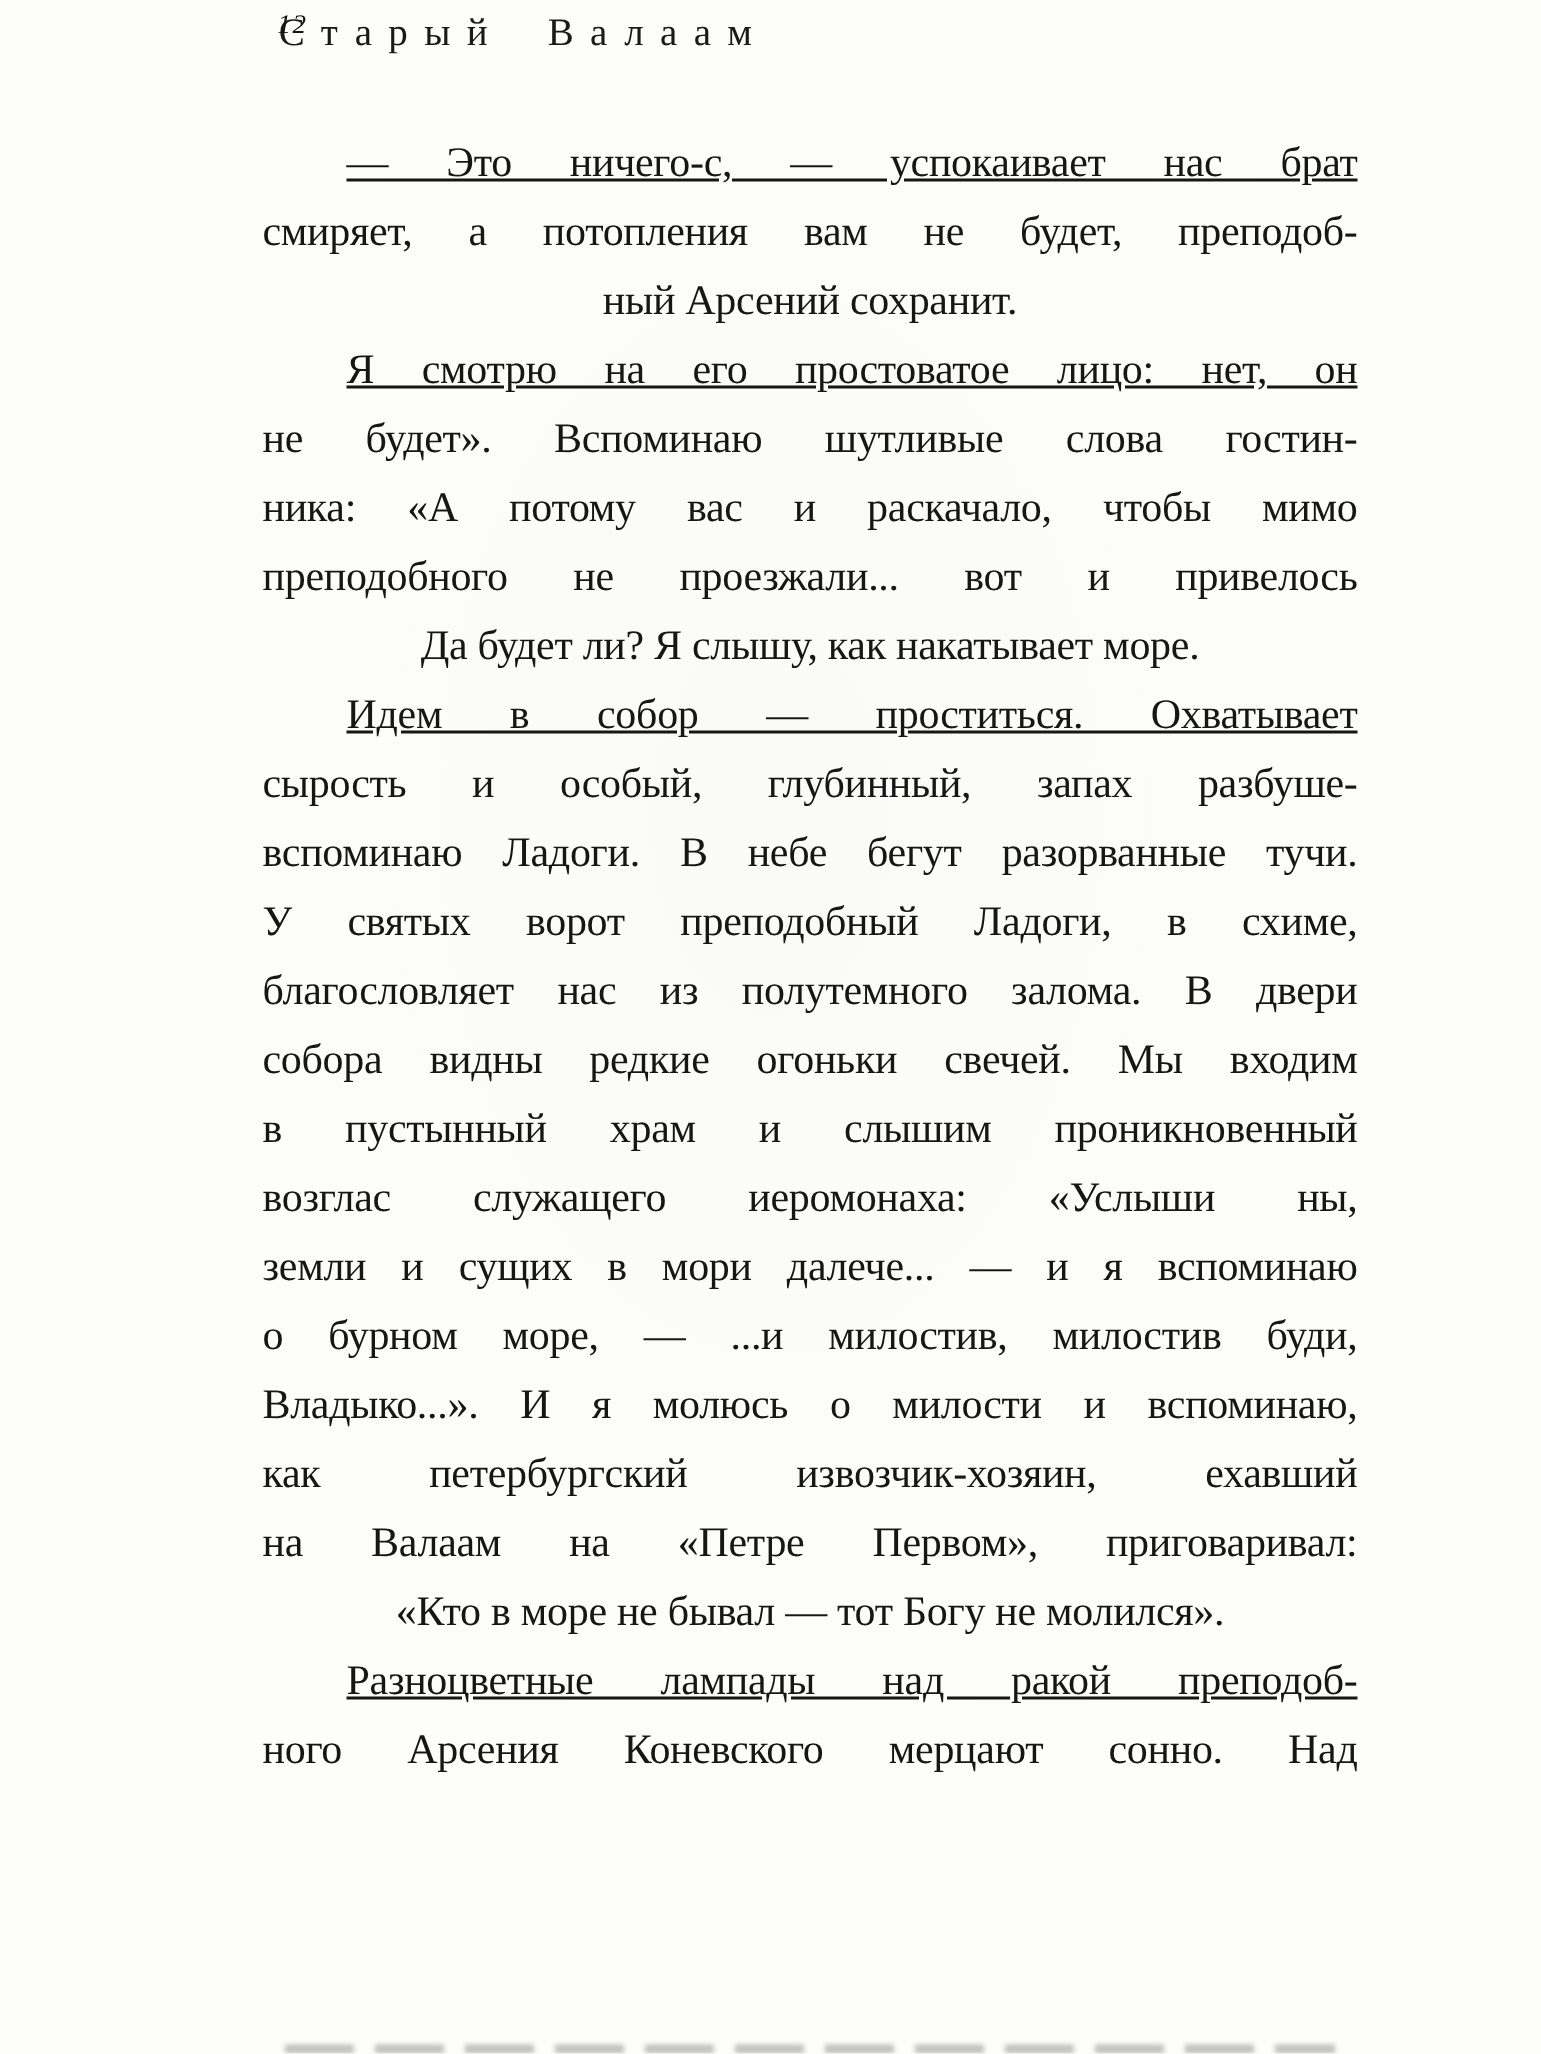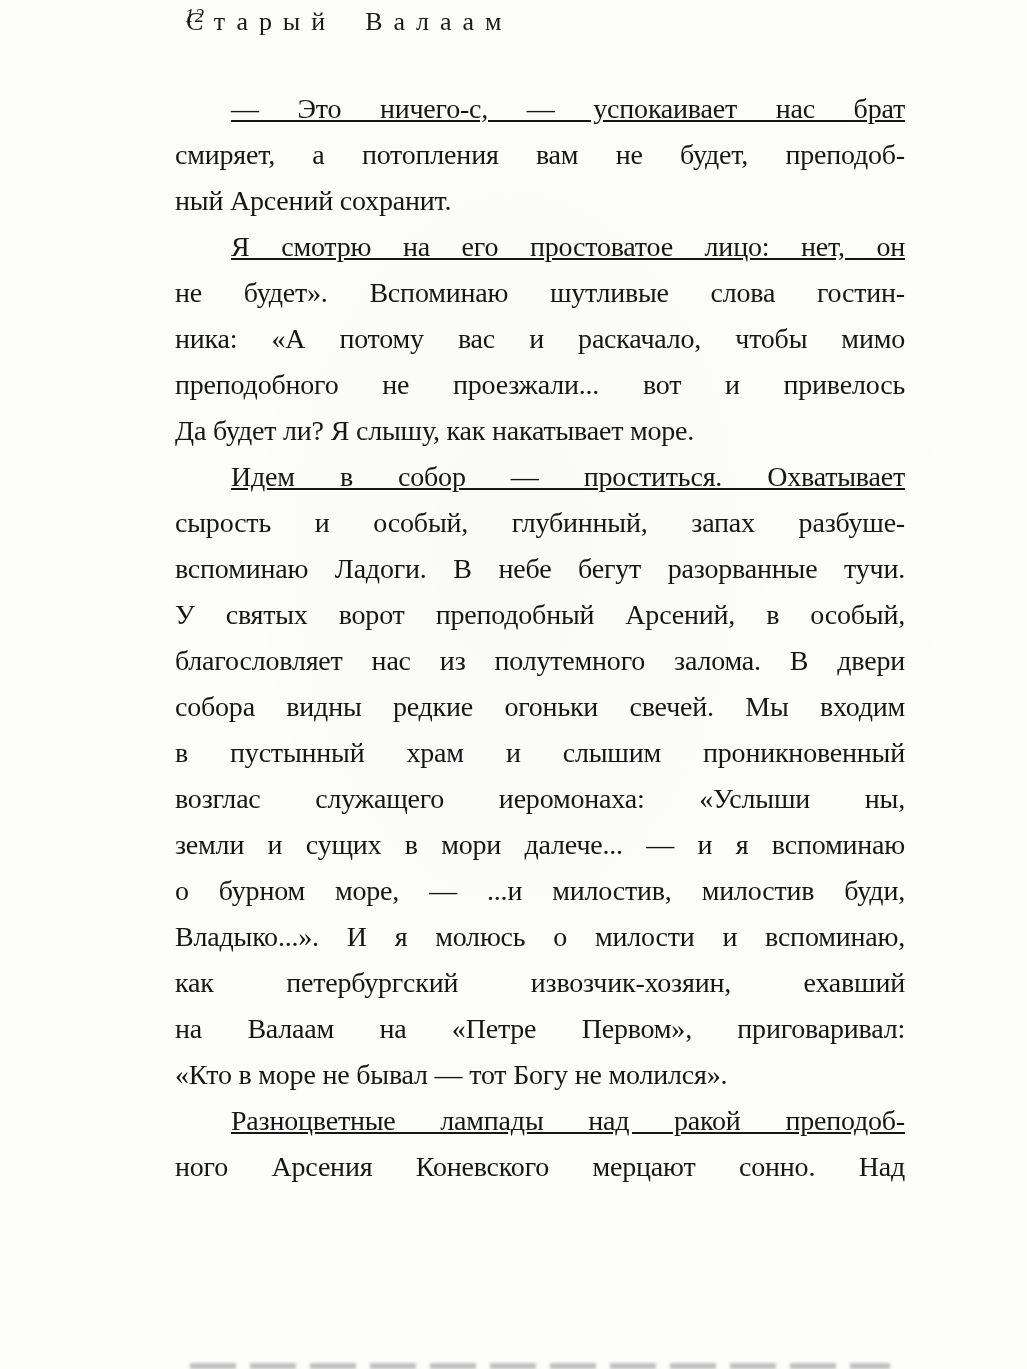--- a/index.html
+++ b/index.html
@@ -49,20 +49,21 @@
     left: 175px;
     width: 730px;
   }
   .line {
     height: 46px;
     line-height: 46px;
     font-size: 28px;
     letter-spacing: -0.2px;
     white-space: normal;
     color: #161616;
+    text-align: center;
   }
   .line.fill {
     text-align: justify;
     text-align-last: justify;
   }
   .line.indent {
     text-indent: 56px;
     text-decoration: underline;
   }
   
@@ -95,21 +96,21 @@
       <div class="line fill">смиряет, а потопления вам не будет, преподоб-</div>
       <div class="line">ный Арсений сохранит.</div>
       <div class="line indent fill">Я смотрю на его простоватое лицо: нет, он</div>
       <div class="line fill">не будет». Вспоминаю шутливые слова гостин-</div>
       <div class="line fill">ника: «А потому вас и раскачало, чтобы мимо</div>
       <div class="line fill">преподобного не проезжали... вот и привелось</div>
       <div class="line">Да будет ли? Я слышу, как накатывает море.</div>
       <div class="line indent fill">Идем в собор — проститься. Охватывает</div>
       <div class="line fill">сырость и особый, глубинный, запах разбуше-</div>
       <div class="line fill">вспоминаю Ладоги. В небе бегут разорванные тучи.</div>
-      <div class="line fill">У святых ворот преподобный Арсений, в особый,</div>
+      <div class="line fill">У святых ворот преподобный Ладоги, в схиме,</div>
       <div class="line fill">благословляет нас из полутемного залома. В двери</div>
       <div class="line fill">собора видны редкие огоньки свечей. Мы входим</div>
       <div class="line fill">в пустынный храм и слышим проникновенный</div>
       <div class="line fill">возглас служащего иеромонаха: «Услыши ны,</div>
       <div class="line fill">земли и сущих в мори далече... — и я вспоминаю</div>
       <div class="line fill">о бурном море, — ...и милостив, милостив буди,</div>
       <div class="line fill">Владыко...». И я молюсь о милости и вспоминаю,</div>
       <div class="line fill">как петербургский извозчик-хозяин, ехавший</div>
       <div class="line fill">на Валаам на «Петре Первом», приговаривал:</div>
       <div class="line">«Кто в море не бывал — тот Богу не молился».</div>

